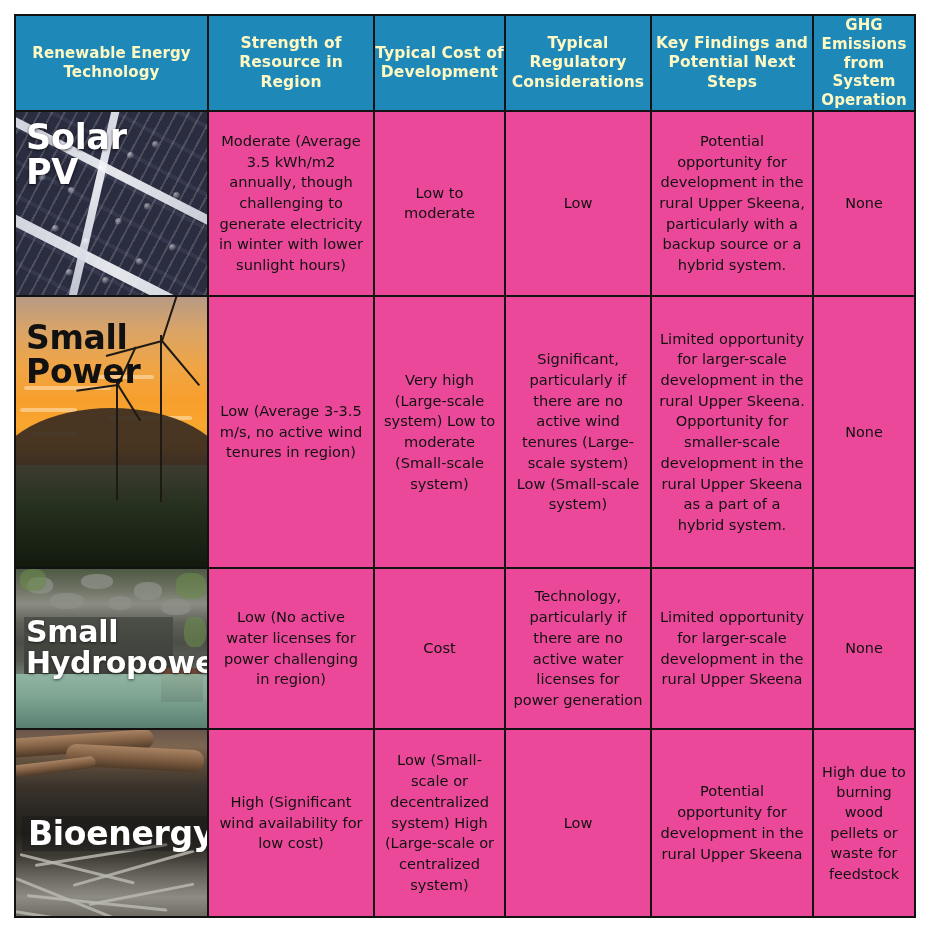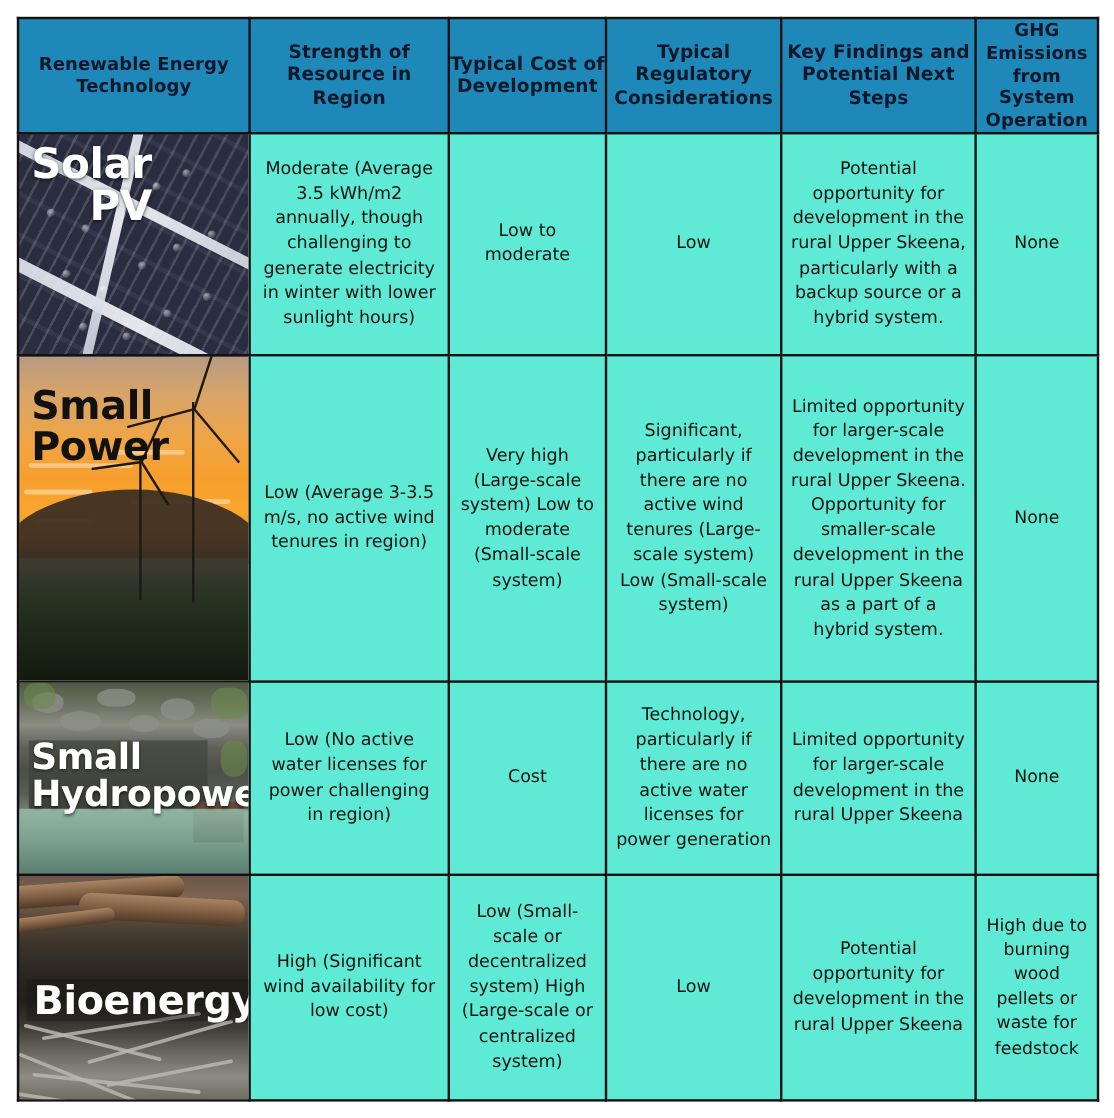--- a/index.html
+++ b/index.html
@@ -32,34 +32,34 @@
   table.matrix td, table.matrix th {
     border: 2px solid #121212;
     padding: 0;
     vertical-align: middle;
     box-sizing: border-box;
   }
 
   
   thead th {
     background: #1e89b8;
-    color: #0f172a;
+    color: #fef9c3;
     font-weight: bold;
     font-size: 15.5px;
     line-height: 1.25;
     text-align: center;
     padding: 6px 4px;
     letter-spacing: 0.1px;
   }
   thead th.col-tech { font-size: 15px; }
   thead th.col-ghg  { font-size: 15px; }
 
   
   tbody td.text-cell {
-    background: #5eead4;
+    background: #ec4899;
     color: #111111;
     font-size: 14.6px;
     line-height: 1.42;
     text-align: center;
     padding: 6px 7px;
   }
   tbody td.text-cell.narrow { font-size: 14.4px; }
 
   
   td.photo-cell {
@@ -107,21 +107,20 @@
   .solar-dot {
     position:absolute; width:7px; height:7px; border-radius:50%;
     background: radial-gradient(circle at 35% 30%, #ffffff, rgba(200,210,230,.2) 70%, transparent 72%);
     opacity:.55;
   }
   .label-solar {
     top: 8px;
     color: #ffffff;
     font-size: 35px;
     text-shadow: 0 1px 3px rgba(0,0,0,.75);
-    text-align: right;
   }
 
   
   .wind-sky {
     position: absolute; inset: 0;
     background: linear-gradient(180deg,
       #b79a84 0%,
       #d9a468 12%,
       #f0a545 26%,
       #f79f2d 38%,

